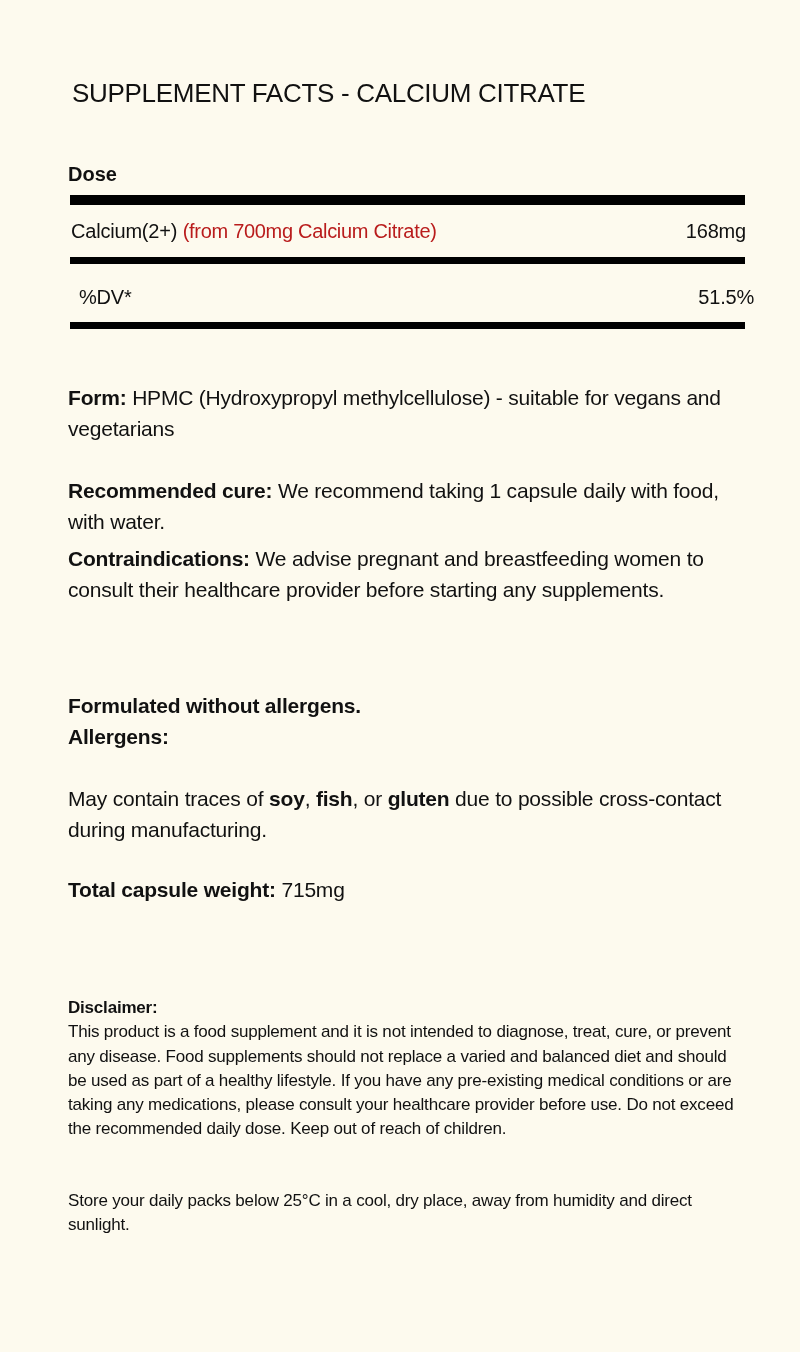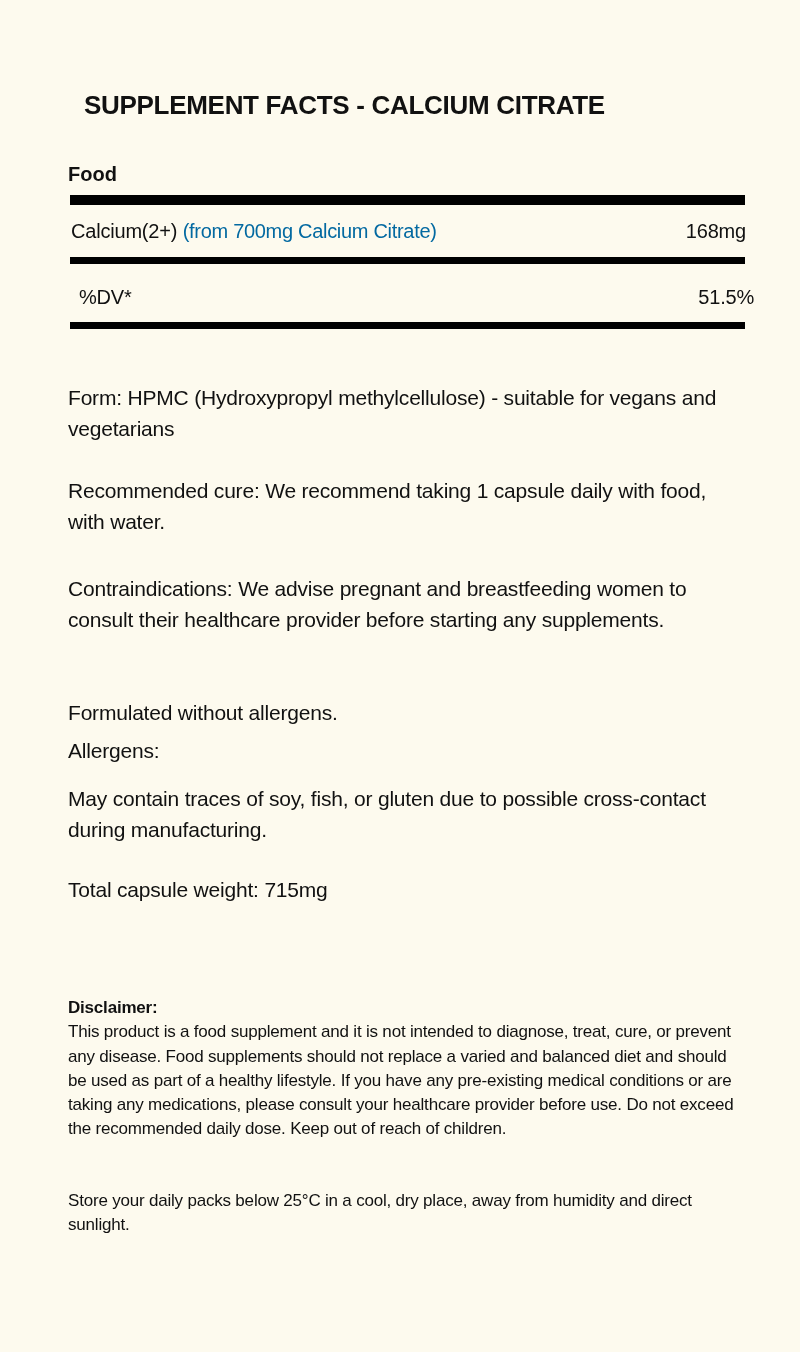--- a/index.html
+++ b/index.html
@@ -18,23 +18,23 @@
     .page {
       position: absolute;
       left: 68px;
       top: 0;
       width: 680px;
     }
     .title {
       position: absolute;
       top: 72px;
       left: 0;
-      margin: 16px;
+      margin: 4px;
       font-size: 26px;
-      font-weight: 700;
+      font-weight: 400;
       letter-spacing: -0.3px;
       white-space: nowrap;
       line-height: 34px;
     }
     .dose-label {
       position: absolute;
       top: 160px;
       left: 0;
       font-size: 20px;
       font-weight: 700;
@@ -55,39 +55,39 @@
       width: 675px;
       display: flex;
       justify-content: space-between;
       align-items: baseline;
       font-size: 20px;
       line-height: 28px;
     }
     .fact-row.r1 { top: 217px; }
     .fact-row.r2 { top: 283px; margin-left: 8px; }
     .fact-name .sub {
-      color: #0369a1;
+      color: #b91c1c;
       font-weight: 400;
       letter-spacing: -0.3px;
     }
     .fact-name .main { letter-spacing: -0.2px; }
     .fact-value { text-align: right; letter-spacing: -0.2px; }
 
     .body-block {
       position: absolute;
       left: 0;
       width: 680px;
       font-size: 21px;
       line-height: 31px;
       letter-spacing: -0.2px;
     }
-    .body-block b { font-weight: 400; margin-top: 7px; }
+    .body-block b { font-weight: 700; }
     .form-block        { top: 382px; }
     .dose-block        { top: 475px; }
-    .contra-block      { top: 573px; }
+    .contra-block      { top: 543px; }
     .allergen-block    { top: 690px; }
     .traces-block      { top: 783px; }
     .weight-block      { top: 874px; }
 
     .disclaimer {
       position: absolute;
       top: 996px;
       left: 0;
       width: 680px;
       font-size: 17px;
@@ -106,21 +106,21 @@
     }
     .line { display: block; }
   </style>
 </head>
 <body>
 
 <div class="page">
 
   <h1 class="title">SUPPLEMENT FACTS - CALCIUM CITRATE</h1>
 
-  <div class="dose-label">Food</div>
+  <div class="dose-label">Dose</div>
 
   <div class="bar thick"></div>
 
   <div class="fact-row r1">
     <span class="fact-name">
       <span class="main">Calcium(2+)</span>
       <span class="sub">(from 700mg Calcium Citrate)</span>
     </span>
     <span class="fact-value">168mg</span>
   </div>

